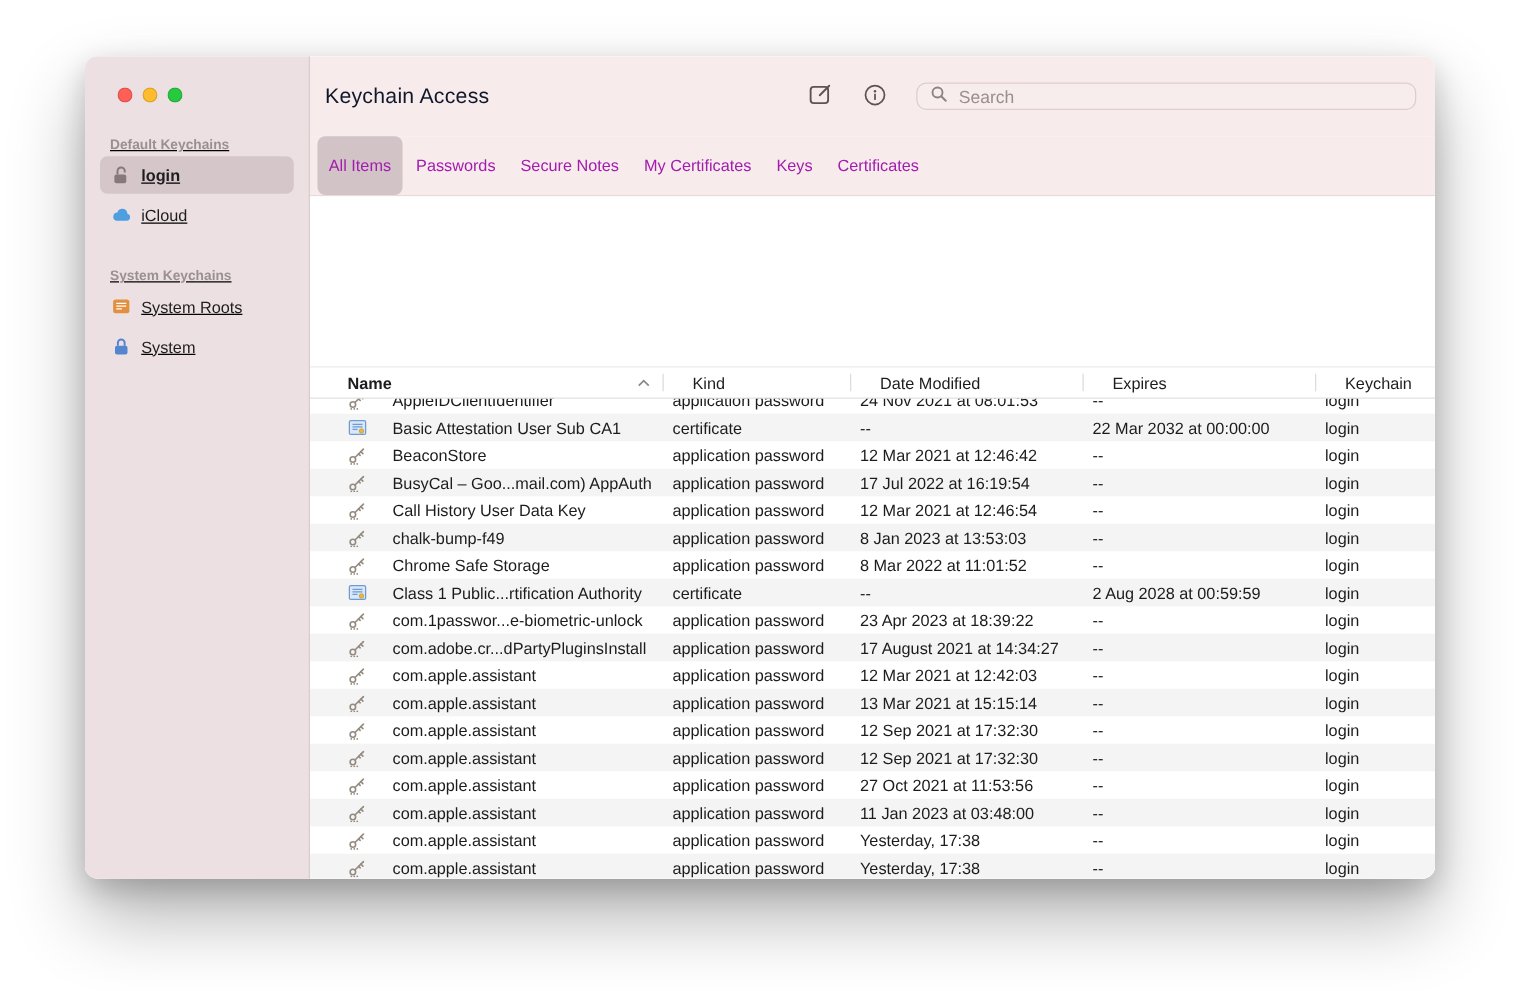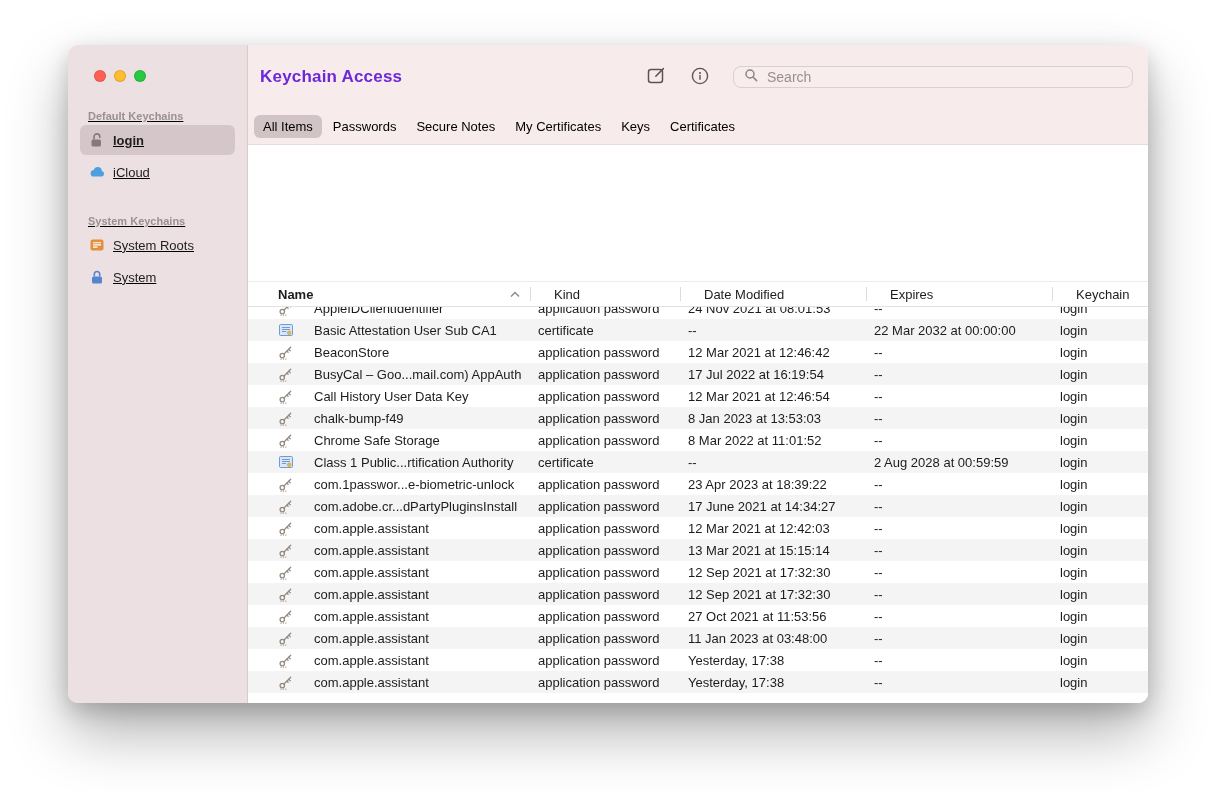--- a/index.html
+++ b/index.html
@@ -15,30 +15,30 @@
   .traffic{display:flex;gap:8px;padding:25px 0 0 26px;}
   .light{width:12px;height:12px;border-radius:50%;border:0.5px solid rgba(0,0,0,.12);}
   .sb-header{margin:28px 0 3px 0;padding:0 10px 0 20px;font-size:11px;font-weight:700;color:#9b9091;}
   .sb-item{display:flex;align-items:center;gap:7px;height:30px;margin:2px 12px;padding:0 8px;border-radius:6px;
     font-size:13px;color:#1d1d1f;cursor:default;}
   .sb-item.selected{background:var(--sel);font-weight:700;}
   .sb-item .icon{width:18px;display:flex;justify-content:center;align-items:center;}
   
   .main{flex:1;display:flex;flex-direction:column;min-width:0;background:#fff;}
   .toolbar{flex:0 0 64px;background:var(--chrome);display:flex;align-items:center;padding:0 15px 0 12px;}
-  .title{font-size:17px;font-weight:700;color:#6d28d9;letter-spacing:.2px;}
+  .title{font-size:17px;font-weight:400;color:#0f172a;letter-spacing:.2px;}
   .spacer{flex:1;}
   .tbtn{width:30px;height:30px;display:flex;align-items:center;justify-content:center;background:transparent;border:none;padding:0;}
   .tbtn.compose{margin-right:14px;}
   .tbtn.info{margin-right:18px;}
   .search{width:400px;height:22px;border-radius:8px;background:#f7eded;border:1px solid #e0cdce;display:flex;align-items:center;padding:0 10px;gap:7px;}
   .search input{flex:1;border:none;outline:none;background:transparent;font-size:14px;color:#333;font-family:inherit;min-width:0;}
   .search input::placeholder{color:#9c8d8f;}
   .tabbar{flex:0 0 36px;background:var(--chrome);border-bottom:1px solid #e8dada;display:flex;align-items:center;padding-left:6px;gap:2px;}
-  .tab{padding:4px 9px;border-radius:6px;font-size:13px;color:#000000;cursor:default;}
+  .tab{padding:16px 9px;border-radius:6px;font-size:13px;color:#a21caf;cursor:default;}
   .tab.selected{background:var(--tabsel);}
   
   .content{flex:1;display:flex;flex-direction:column;min-height:0;background:#fff;justify-content:center;}
   .blank{flex:0 0 136px;}
   .thead{flex:0 0 24px;display:grid;grid-template-columns:282px 150px 186px 186px 1fr;align-items:center;
     border-top:1px solid #ececec;border-bottom:1px solid #e2e2e2;font-size:13px;color:#1d1d1f;background:#fff;}
   .th{position:relative;height:24px;display:flex;align-items:center;padding-left:24px;}
   .th.first{padding-left:30px;font-weight:700;justify-content:space-between;padding-right:10px;}
   .th:not(.first)::before{content:"";position:absolute;left:0;top:5px;bottom:5px;width:1px;background:#dcdcdc;}
   .sort{display:flex;align-items:center;}
@@ -383,21 +383,21 @@
                       <g fill="#948b80">
                         <circle cx="3" cy="15.1" r="0.7"></circle>
                         <circle cx="5.4" cy="15.1" r="0.7"></circle>
                         <circle cx="7.8" cy="15.1" r="0.7"></circle>
                       </g>
                     </svg>
                   </span>
                   <span>com.adobe.cr...dPartyPluginsInstall</span>
                 </div>
                 <div class="cell">application password</div>
-                <div class="cell">17 June 2021 at 14:34:27</div>
+                <div class="cell">17 August 2021 at 14:34:27</div>
                 <div class="cell">--</div>
                 <div class="cell">login</div>
               </div>
               <div class="row">
                 <div class="cell name">
                   <span class="ricon">
                     <svg width="16" height="16" viewBox="0 0 16 16">
                       <g fill="none" stroke="#948b80" stroke-width="1.3" stroke-linecap="round">
                         <circle cx="4.3" cy="11.6" r="2.2"></circle>
                         <path d="M6 10 L12.7 3.3"></path>

